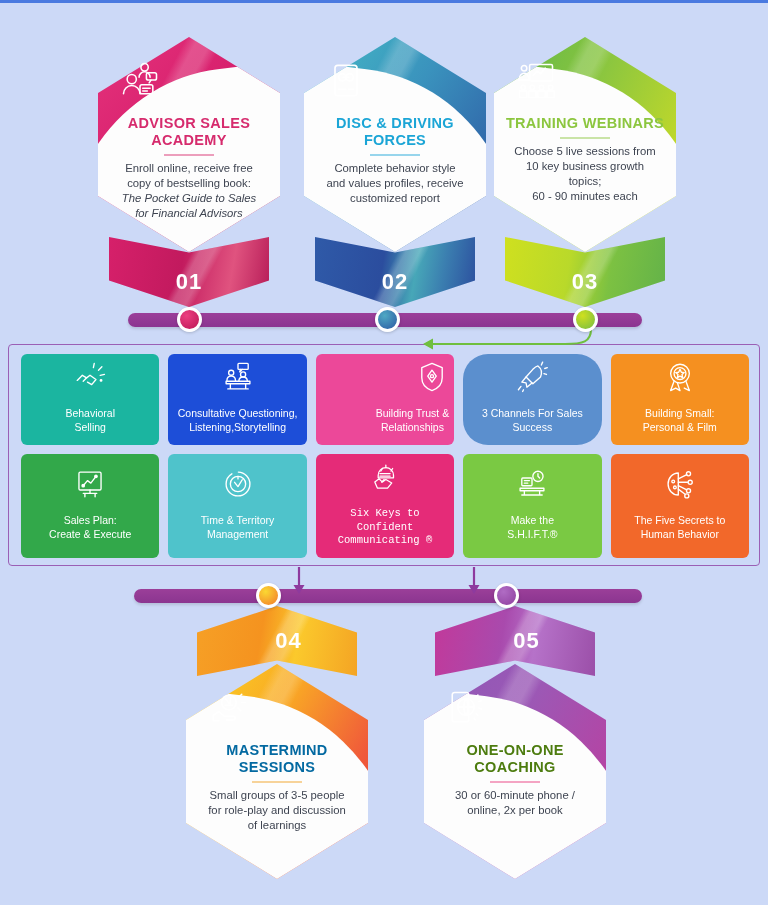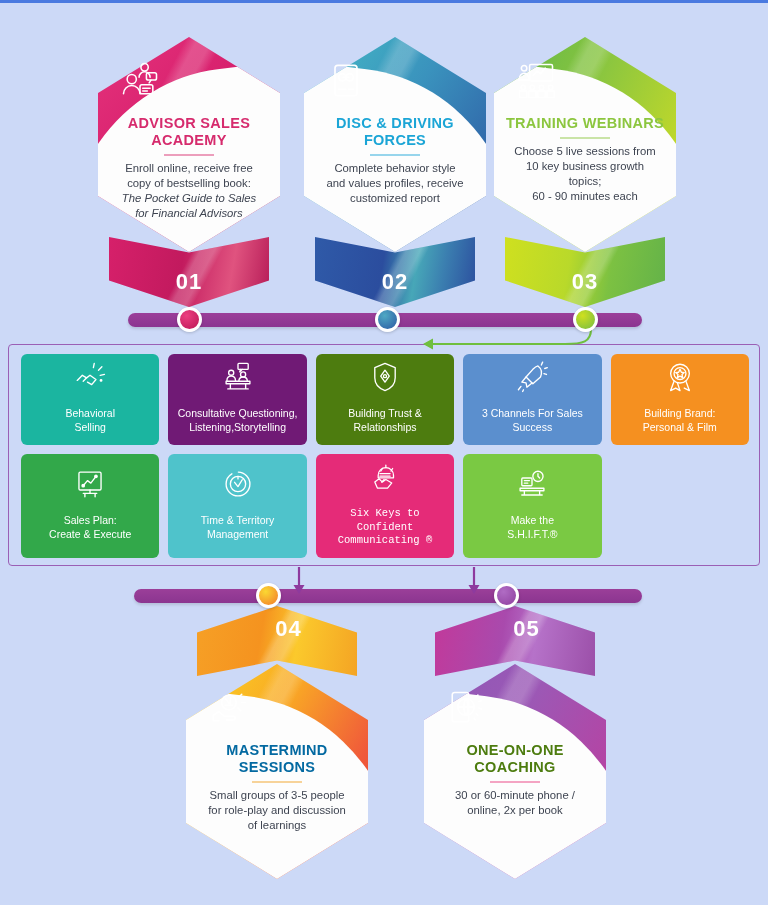--- a/index.html
+++ b/index.html
@@ -87,21 +87,21 @@
     position: absolute; inset: 0;
     background: linear-gradient(118deg, rgba(255,255,255,0) 46%, rgba(255,255,255,.22) 50%,
                 rgba(255,255,255,.22) 57%, rgba(255,255,255,0) 61%);
   }
   .num-tab span {
     position: relative; z-index: 2;
     color: #fff; font-size: 22px; font-weight: bold; letter-spacing: 1px;
     padding-bottom: 12px;
   }
   .num-tab.up { clip-path: polygon(0% 38%, 50% 0%, 100% 38%, 100% 100%, 50% 78%, 0% 100%); }
-  .num-tab.up span { padding-bottom: 0; padding-top: 10px; align-self: flex-start; margin-left: 23px; }
+  .num-tab.up span { padding-bottom: 0; padding-top: 22px; align-self: flex-start; margin-left: 23px; }
 
   
   .bar {
     position: absolute; height: 14px; border-radius: 7px;
     background: linear-gradient(180deg, #9b3f99 0%, #8b3590 100%);
     box-shadow: 0 2px 3px rgba(0,0,0,.12);
   }
   .dot {
     position: absolute; width: 25px; height: 25px; border-radius: 50%;
     border: 3px solid #fff; z-index: 6;
@@ -276,54 +276,54 @@
           <path d="M24 9l1 -5M30 12l4 -4M32 18l5 -1"></path>
           <circle cx="33" cy="24" r="0.9" fill="#fff"></circle>
         </svg>
       </div>
       <div class="topic-label">
         <span>Behavioral</span><br>
         <span>Selling</span>
       </div>
     </div>
 
-    <div class="topic" style="background:#701a75;">
+    <div class="topic" style="background:#1d4ed8;">
       <div class="topic-icon">
         <svg viewBox="0 0 40 40" fill="none" stroke="#fff" stroke-width="1.6" stroke-linecap="round" stroke-linejoin="round">
           <rect x="20" y="4" width="12" height="7" rx="1"></rect>
             <path d="M23 11l-1 3 3-3"></path>
           <circle cx="12" cy="15" r="3"></circle>
             <path d="M7 24c0-3 2.2-5 5-5s5 2 5 5"></path>
           <circle cx="26" cy="17" r="3"></circle>
             <path d="M21 25c0-3 2.2-5 5-5s5 2 5 5"></path>
           <rect x="6" y="25" width="28" height="3"></rect>
             <path d="M11 28v6M29 28v6M8 34h24"></path>
         </svg>
       </div>
       <div class="topic-label">
         <span>Consultative Questioning,</span><br>
         <span>Listening,Storytelling</span>
       </div>
     </div>
 
-    <div class="topic" style="background:#4d7c0f;">
+    <div class="topic" style="background:#ec4899;align-items:flex-end;">
       <div class="topic-icon">
         <svg viewBox="0 0 40 40" fill="none" stroke="#fff" stroke-width="1.6" stroke-linecap="round" stroke-linejoin="round">
           <path d="M20 4l12 5v12c0 8-6 13-12 15-6-2-12-7-12-15V9z"></path>
           <path d="M20 12l5 7-5 7-5-7z"></path>
           <circle cx="20" cy="19" r="1.8"></circle>
         </svg>
       </div>
       <div class="topic-label">
         <span>Building Trust &amp;</span><br>
         <span>Relationships</span>
       </div>
     </div>
 
-    <div class="topic" style="background:#5b8fce;">
+    <div class="topic" style="background:#5b8fce;border-radius:25px;">
       <div class="topic-icon">
         <svg viewBox="0 0 40 40" fill="none" stroke="#fff" stroke-width="1.6" stroke-linecap="round" stroke-linejoin="round">
           <path d="M27 7c4 3 5 8 3 13l-9 8-8-8 8-9c2-2 4-3.5 6-4z"></path>
           <path d="M13 20l-5 6 5 1 1 5 6-5"></path>
           <path d="M7 31l-3 4M10 35l-1 2"></path>
           <path d="M31 6l1.5-3.5M35 10l3-1M34 16l3 1"></path>
         </svg>
       </div>
       <div class="topic-label">
         <span>3 Channels For Sales</span><br>
@@ -334,21 +334,21 @@
     <div class="topic" style="background:#f59020;">
       <div class="topic-icon">
         <svg viewBox="0 0 40 40" fill="none" stroke="#fff" stroke-width="1.6" stroke-linecap="round" stroke-linejoin="round">
           <circle cx="20" cy="16" r="11"></circle>
             <circle cx="20" cy="16" r="7"></circle>
           <path d="M20 11l1.6 3.4 3.4.4-2.6 2.4.7 3.6L20 19l-3.1 1.8.7-3.6-2.6-2.4 3.4-.4z"></path>
           <path d="M13 25l-4 11 6-3 5 3-3-9M27 25l4 11-6-3"></path>
         </svg>
       </div>
       <div class="topic-label">
-        <span>Building Brand:</span><br>
+        <span>Building Small:</span><br>
         <span>Personal &amp; Film</span>
       </div>
     </div>
 
     <div class="topic" style="background:#32a84a;">
       <div class="topic-icon">
         <svg viewBox="0 0 40 40" fill="none" stroke="#fff" stroke-width="1.6" stroke-linecap="round" stroke-linejoin="round">
           <rect x="7" y="6" width="26" height="21" rx="1.5"></rect>
           <path d="M12 22l5-6 4 3 6-8"></path>
           <circle cx="12" cy="22" r="1.4" fill="#fff"></circle>
@@ -403,20 +403,38 @@
           <rect x="6" y="25" width="28" height="3"></rect>
           <path d="M11 28v5M29 28v5M8 33h24"></path>
         </svg>
       </div>
       <div class="topic-label">
         <span>Make the</span><br>
         <span>S.H.I.F.T.®</span>
       </div>
     </div>
 
+    <div class="topic" style="background:#f2682a;">
+      <div class="topic-icon">
+        <svg viewBox="0 0 40 40" fill="none" stroke="#fff" stroke-width="1.6" stroke-linecap="round" stroke-linejoin="round">
+          <path d="M18 7c-7 0-12 6-12 13s5 13 12 13V7z"></path>
+          <circle cx="12" cy="17" r="1.6"></circle>
+            <circle cx="14" cy="24" r="1.6"></circle>
+          <path d="M18 14l10-5M18 18h11M18 22l10 5M18 26l8 6"></path>
+          <circle cx="30" cy="8" r="2.4"></circle>
+            <circle cx="32" cy="18" r="2.4"></circle>
+          <circle cx="30" cy="28" r="2.4"></circle>
+            <circle cx="28" cy="34" r="2.4"></circle>
+        </svg>
+      </div>
+      <div class="topic-label">
+        <span>The Five Secrets to</span><br>
+        <span>Human Behavior</span>
+      </div>
+    </div>
 
   </div>
 </div>
 
 <svg class="arrow-down" style="left:292px; top:566px;" width="14" height="28" viewBox="0 0 14 28">
   <path d="M7 0 v19" stroke="#8e3a9e" stroke-width="2.2" fill="none"></path>
   <path d="M7 27 l-5.5 -9 h11 z" fill="#8e3a9e"></path>
 </svg>
 <svg class="arrow-down" style="left:467px; top:566px;" width="14" height="28" viewBox="0 0 14 28">
   <path d="M7 0 v19" stroke="#8e3a9e" stroke-width="2.2" fill="none"></path>

